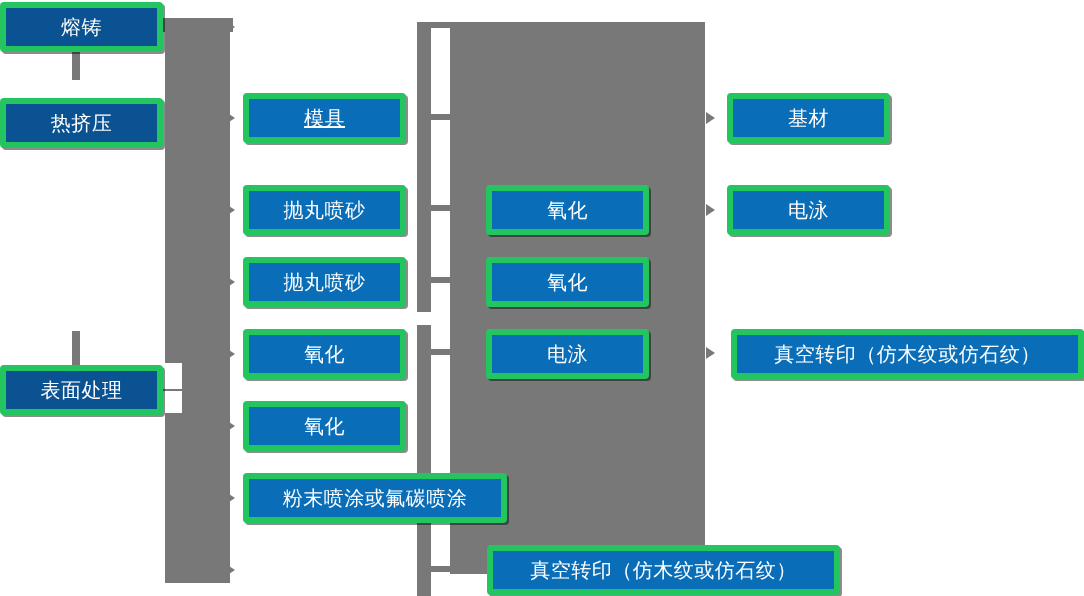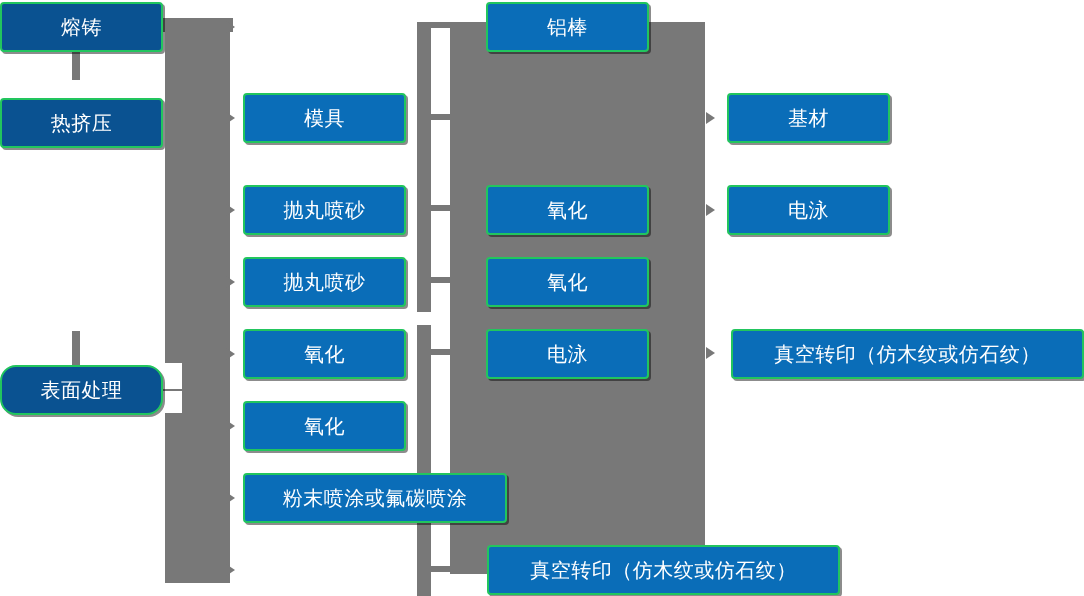--- a/index.html
+++ b/index.html
@@ -39,21 +39,21 @@
 
   
   .node {
     position: absolute;
     box-sizing: border-box;
     display: flex;
     align-items: center;
     justify-content: center;
     color: #ffffff;
     border-radius: 4px;
-    border: 2px solid #22c55e;
+    border: 6px solid #22c55e;
     box-shadow: 2px 2px 0 rgba(0,0,0,0.45);
     text-align: left;
     line-height: 1.1;
     white-space: nowrap;
     letter-spacing: 0.5px;
   }
   .node.dark {
     background: #0A5291;
   }
   .node.light {
@@ -109,26 +109,26 @@
   <div class="arrow" style="left:706px; top:347px;"></div>
 
   <div class="node dark fs-20" style="left:0px; top:2px; width:163px; height:50px;">
     <span class="lbl">熔铸</span>
   </div>
 
   <div class="node dark fs-20" style="left:0px; top:98px; width:163px; height:50px;">
     <span class="lbl">热挤压</span>
   </div>
 
-  <div class="node dark fs-20" style="left:0px; top:365px; width:163px; height:50px;border-radius:16px;">
+  <div class="node dark fs-20" style="left:0px; top:365px; width:163px; height:50px;">
     <span class="lbl">表面处理</span>
   </div>
 
 
-  <div class="node light fs-20" style="left:243px; top:93px; width:163px; height:50px;">
+  <div class="node light fs-20" style="left:243px; top:93px; width:163px; height:50px;text-decoration:underline;">
     <span class="lbl">模具</span>
   </div>
 
   <div class="node light fs-20" style="left:243px; top:185px; width:163px; height:50px;">
     <span class="lbl">抛丸喷砂</span>
   </div>
 
   <div class="node light fs-20" style="left:243px; top:257px; width:163px; height:50px;">
     <span class="lbl">抛丸喷砂</span>
   </div>
@@ -139,23 +139,20 @@
 
   <div class="node light fs-20" style="left:243px; top:401px; width:163px; height:50px;">
     <span class="lbl">氧化</span>
   </div>
 
   <div class="node light fs-20" style="left:243px; top:473px; width:264px; height:50px;font-family:Liberation Serif, serif;">
     <span class="lbl">粉末喷涂或氟碳喷涂</span>
   </div>
 
 
-  <div class="node light fs-20" style="left:486px; top:2px; width:163px; height:50px;">
-    <span class="lbl">铝棒</span>
-  </div>
 
 
   <div class="node light fs-20" style="left:486px; top:185px; width:163px; height:50px;">
     <span class="lbl">氧化</span>
   </div>
 
   <div class="node light fs-20" style="left:486px; top:257px; width:163px; height:50px;">
     <span class="lbl">氧化</span>
   </div>
 

